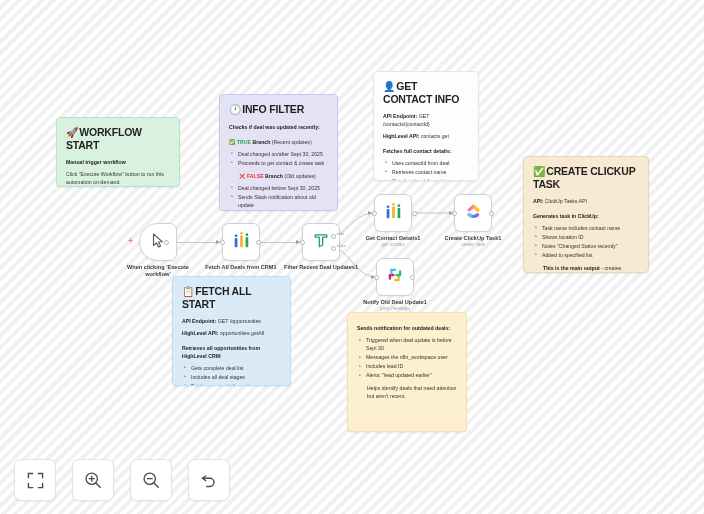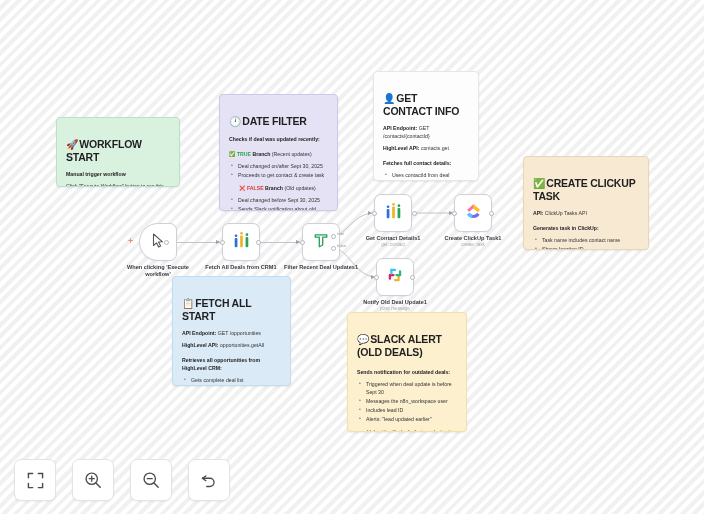--- a/index.html
+++ b/index.html
@@ -30,21 +30,21 @@
     line-height: 1.55;
     color: #353535;
     box-shadow: 0 1px 2px rgba(0,0,0,0.07);
     overflow: hidden;
   }
   .note .ntitle {
     font-size: 10.5px;
     font-weight: bold;
     letter-spacing: -0.2px;
     color: #1f1f1f;
-    margin: 12px 0 7px 0;
+    margin: 0 0 7px 0;
     display: block;
     line-height: 1.15;
   }
   .note .ntitle .emo { font-size: 10px; margin-right: 1px; }
   .note p { margin: 0 0 4px 0; }
   .note .b { font-weight: bold; color: #222; }
   .note ul { margin: 0 0 5px 0; padding-left: 9px; list-style: none; }
   .note li { position: relative; margin-bottom: 1px; }
   .note li:before {
     content: "•";
@@ -272,21 +272,21 @@
     <p>Useful for:</p>
     <ul>
       <li>Testing the workflow</li>
       <li>One-time bulk processing</li>
 
     </ul>
   </div>
 
   <div class="note note-purple" style="left:219px; top:94px; width:119px; height:117px;">
     <span class="ntitle">
-      <span class="emo">🕛</span><span>DATE FILTER</span>
+      <span class="emo">🕛</span><span>INFO FILTER</span>
     </span>
     <p class="b">Checks if deal was updated recently:</p>
     <div class="spacer"></div>
     <p>
       <span>✅</span>
       <span class="badge-true">TRUE</span>
       <span class="b">Branch</span>
       <span>(Recent updates)</span>
     </p>
     <ul>
@@ -322,21 +322,21 @@
     <p class="b">Fetches full contact details:</p>
     <ul>
       <li>Uses contactId from deal</li>
       <li>Retrieves contact name</li>
       <li>Gets location information</li>
 
     </ul>
 
   </div>
 
-  <div class="note note-tan" style="left:523px; top:156px; width:126px; height:94px;">
+  <div class="note note-tan" style="left:523px; top:156px; width:126px; height:117px;">
     <span class="ntitle">
       <span class="emo">✅</span><span>CREATE CLICKUP TASK</span>
     </span>
     <p>
       <span class="b">API:</span>
       <span>ClickUp Tasks API</span>
     </p>
     <div class="spacer"></div>
     <p class="b">Generates task in ClickUp:</p>
     <ul>
@@ -368,23 +368,20 @@
     <ul>
       <li>Gets complete deal list</li>
       <li>Includes all deal stages</li>
       <li>Fetches contact information</li>
 
     </ul>
 
   </div>
 
   <div class="note note-yellow" style="left:347px; top:312px; width:120px; height:120px;">
-    <span class="ntitle">
-      <span class="emo">💬</span><span>SLACK ALERT (OLD DEALS)</span>
-    </span>
     <div class="spacer"></div>
     <p class="b">Sends notification for outdated deals:</p>
     <ul>
       <li>Triggered when deal update is before Sept 30</li>
       <li>Messages the n8n_workspace user</li>
       <li>Includes lead ID</li>
       <li>Alerts: "lead updated earlier"</li>
     </ul>
     <p class="indent">Helps identify deals that need attention but aren't recent.</p>
 

